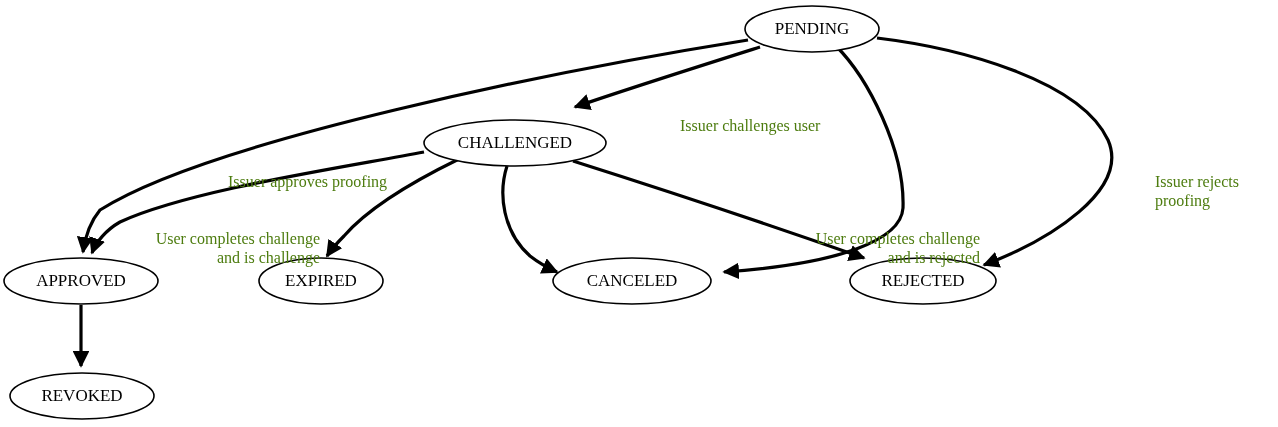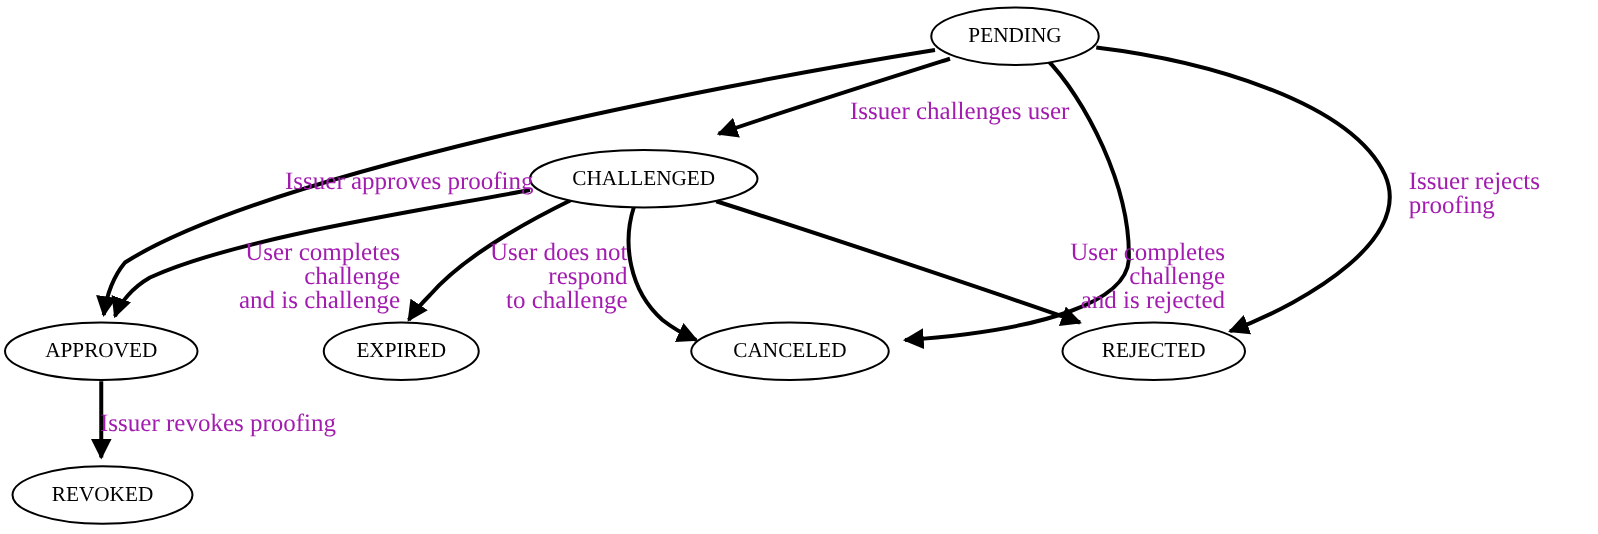--- a/index.html
+++ b/index.html
@@ -38,23 +38,24 @@
   .node-label {
     font-family: "Liberation Serif", "DejaVu Serif", serif;
     font-size: 17px;
     fill: #000000;
     text-anchor: middle;
     dominant-baseline: middle;
   }
   .edge-label-wrap {
     position: absolute;
     line-height: 19px;
-    color: #a21caf;
-    font-size: 20px;
+    color: #4d7c0f;
+    font-size: 16px;
     font-family: "Liberation Serif", "DejaVu Serif", serif;
+    margin-top: 36px;
   }
   .ctr { text-align: right; }
   .lft { text-align: left; }
 </style>
 </head>
 <body>
 
 <div id="canvas">
 
   <svg id="graph-svg" viewBox="0 0 1278 427">
@@ -124,37 +125,30 @@
 
   <div class="edge-label-wrap lft" style="left:228px; top:136px;text-align:right;">
     <div>Issuer approves proofing</div>
   </div>
 
   <div class="edge-label-wrap lft" style="left:680px; top:80px;">
     <div>Issuer challenges user</div>
   </div>
 
 
-  <div class="edge-label-wrap lft" style="left:1108px; top:136px;padding-left:19px;">
+  <div class="edge-label-wrap lft" style="left:1136px; top:136px;padding-left:19px;">
     <div>Issuer rejects proofing</div>
   </div>
 
   <div class="edge-label-wrap ctr" style="left:130px; top:193px; width:190px;">
     <div>User completes challenge</div>
     <div>and is challenge</div>
   </div>
 
-  <div class="edge-label-wrap ctr" style="left:340px; top:193px; width:162px;">
-    <div>User does not respond</div>
-    <div>to challenge</div>
-  </div>
 
 
   <div class="edge-label-wrap ctr" style="left:790px; top:193px; width:190px;">
     <div>User completes challenge</div>
     <div>and is rejected</div>
   </div>
 
-  <div class="edge-label-wrap lft" style="left:80px; top:330px;">
-    <div>Issuer revokes proofing</div>
-  </div>
 
 </div>
 
 </body></html>

